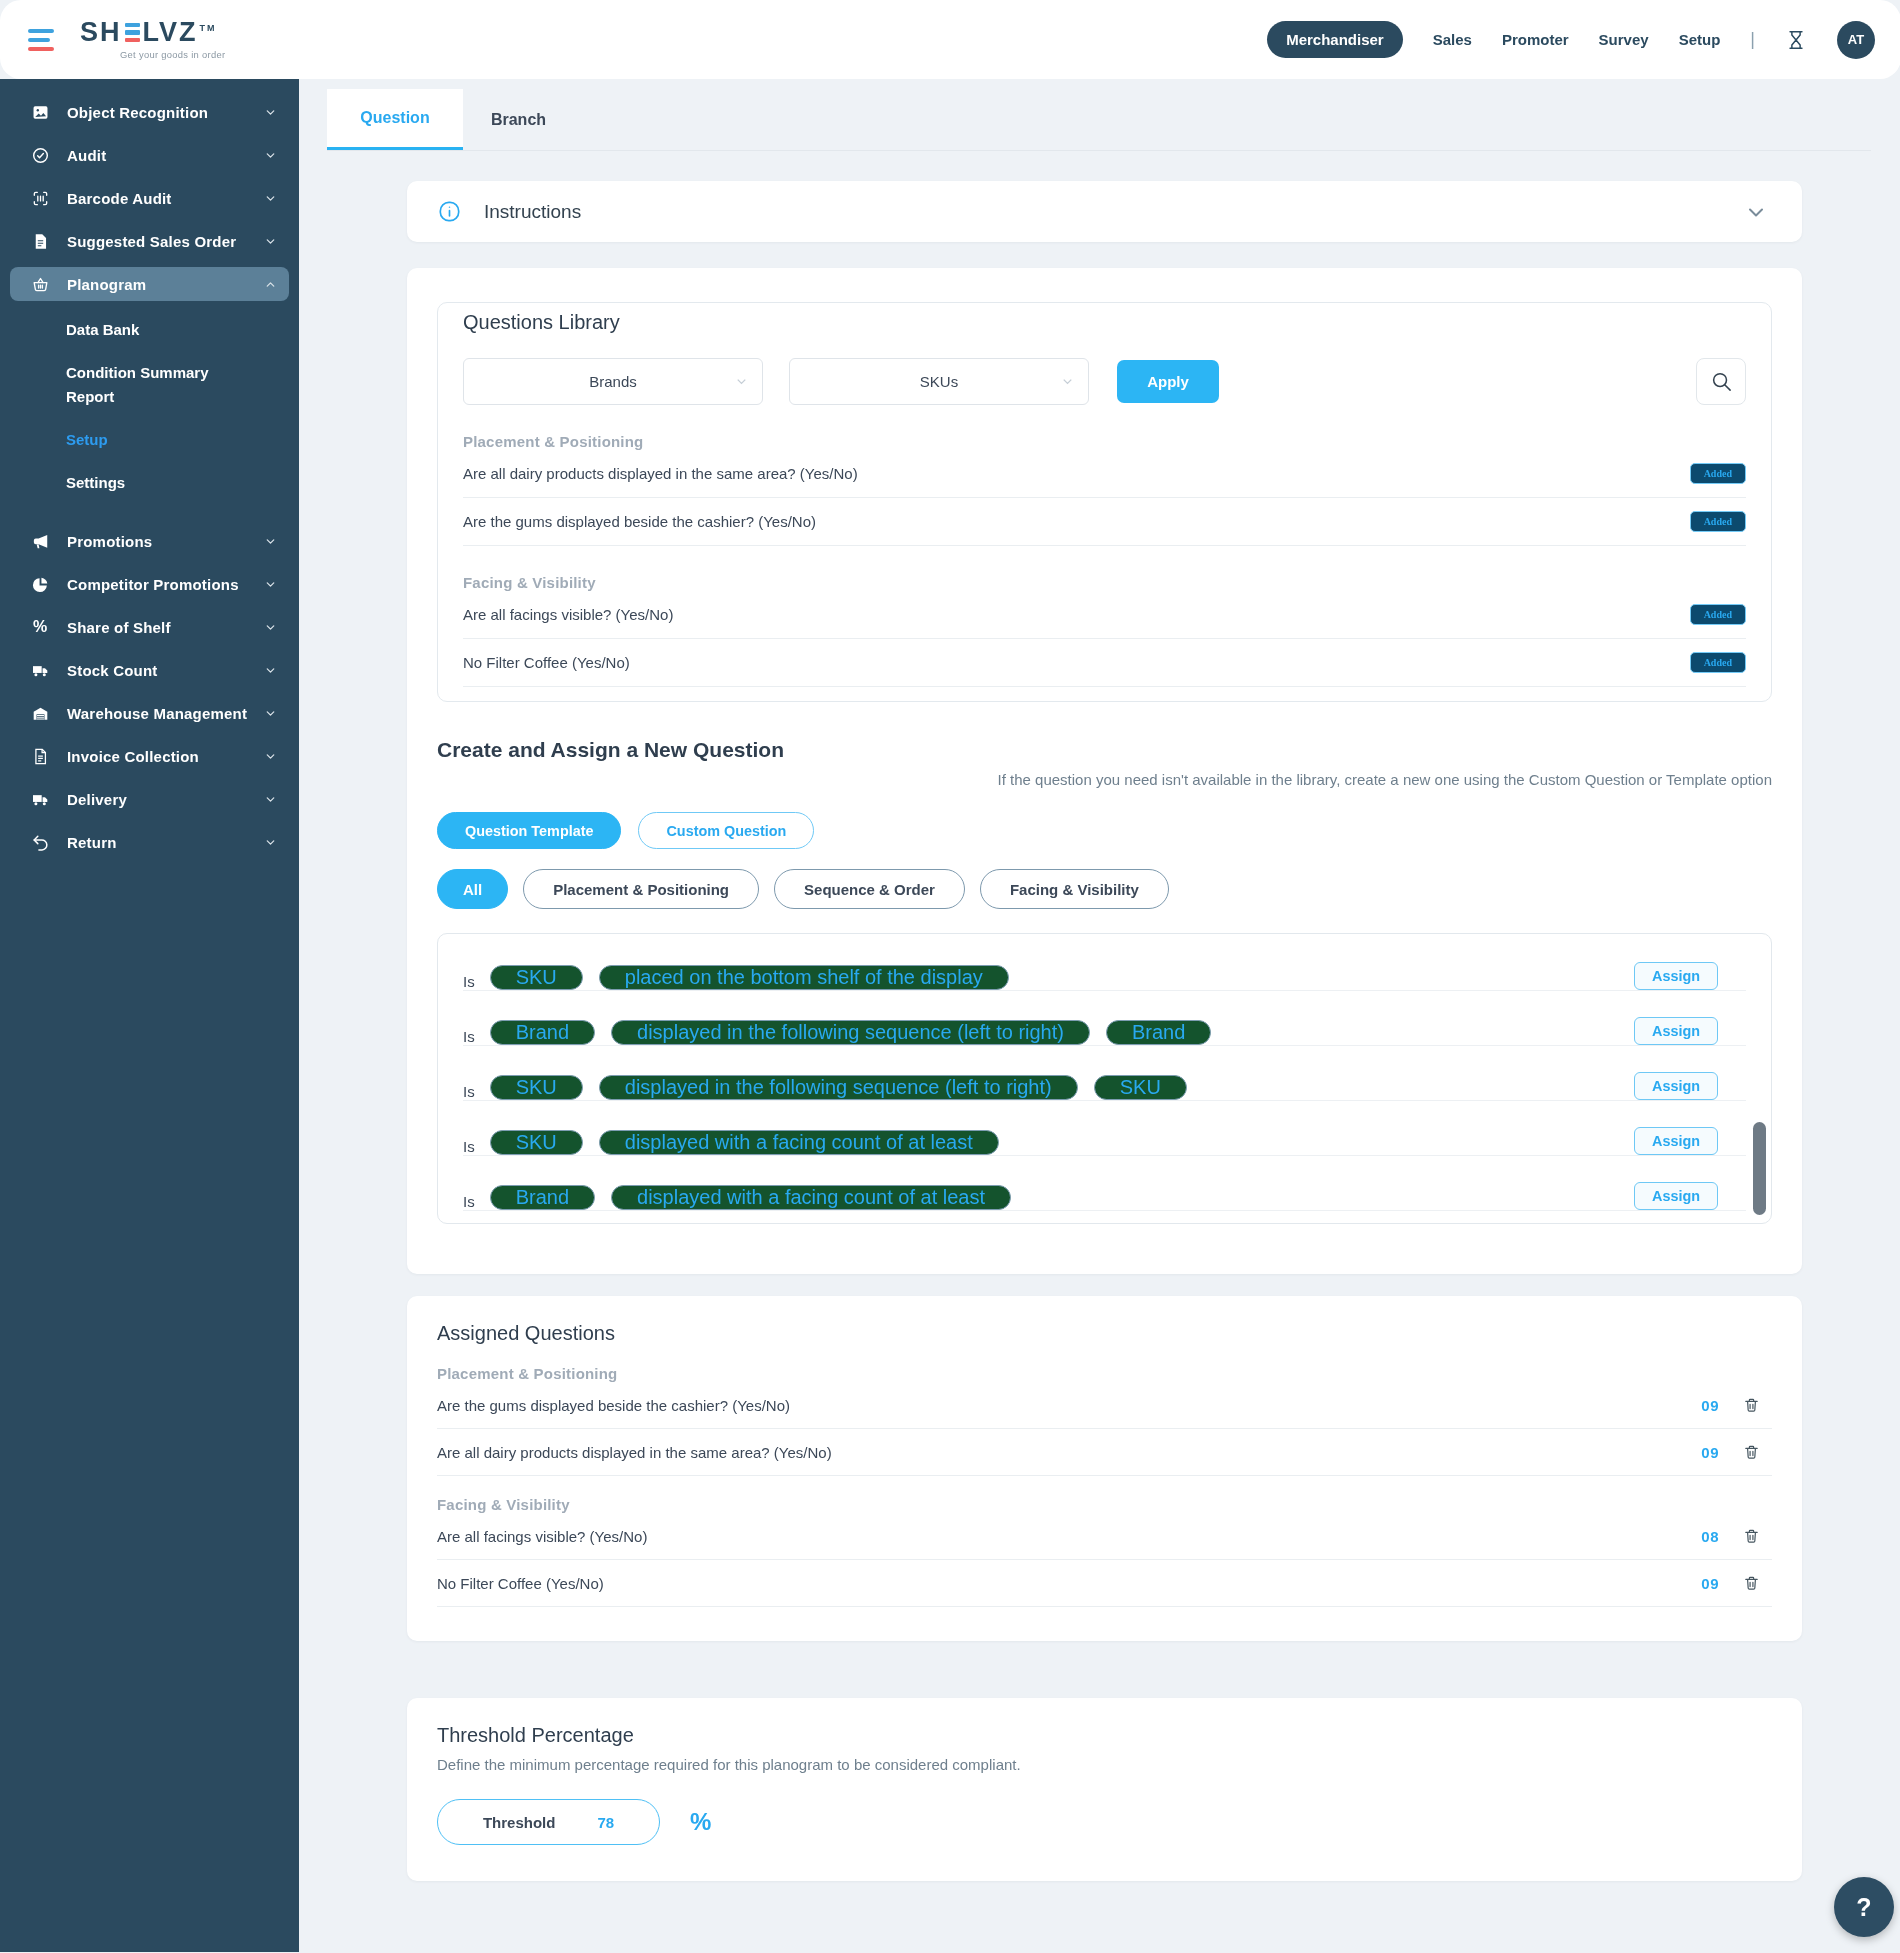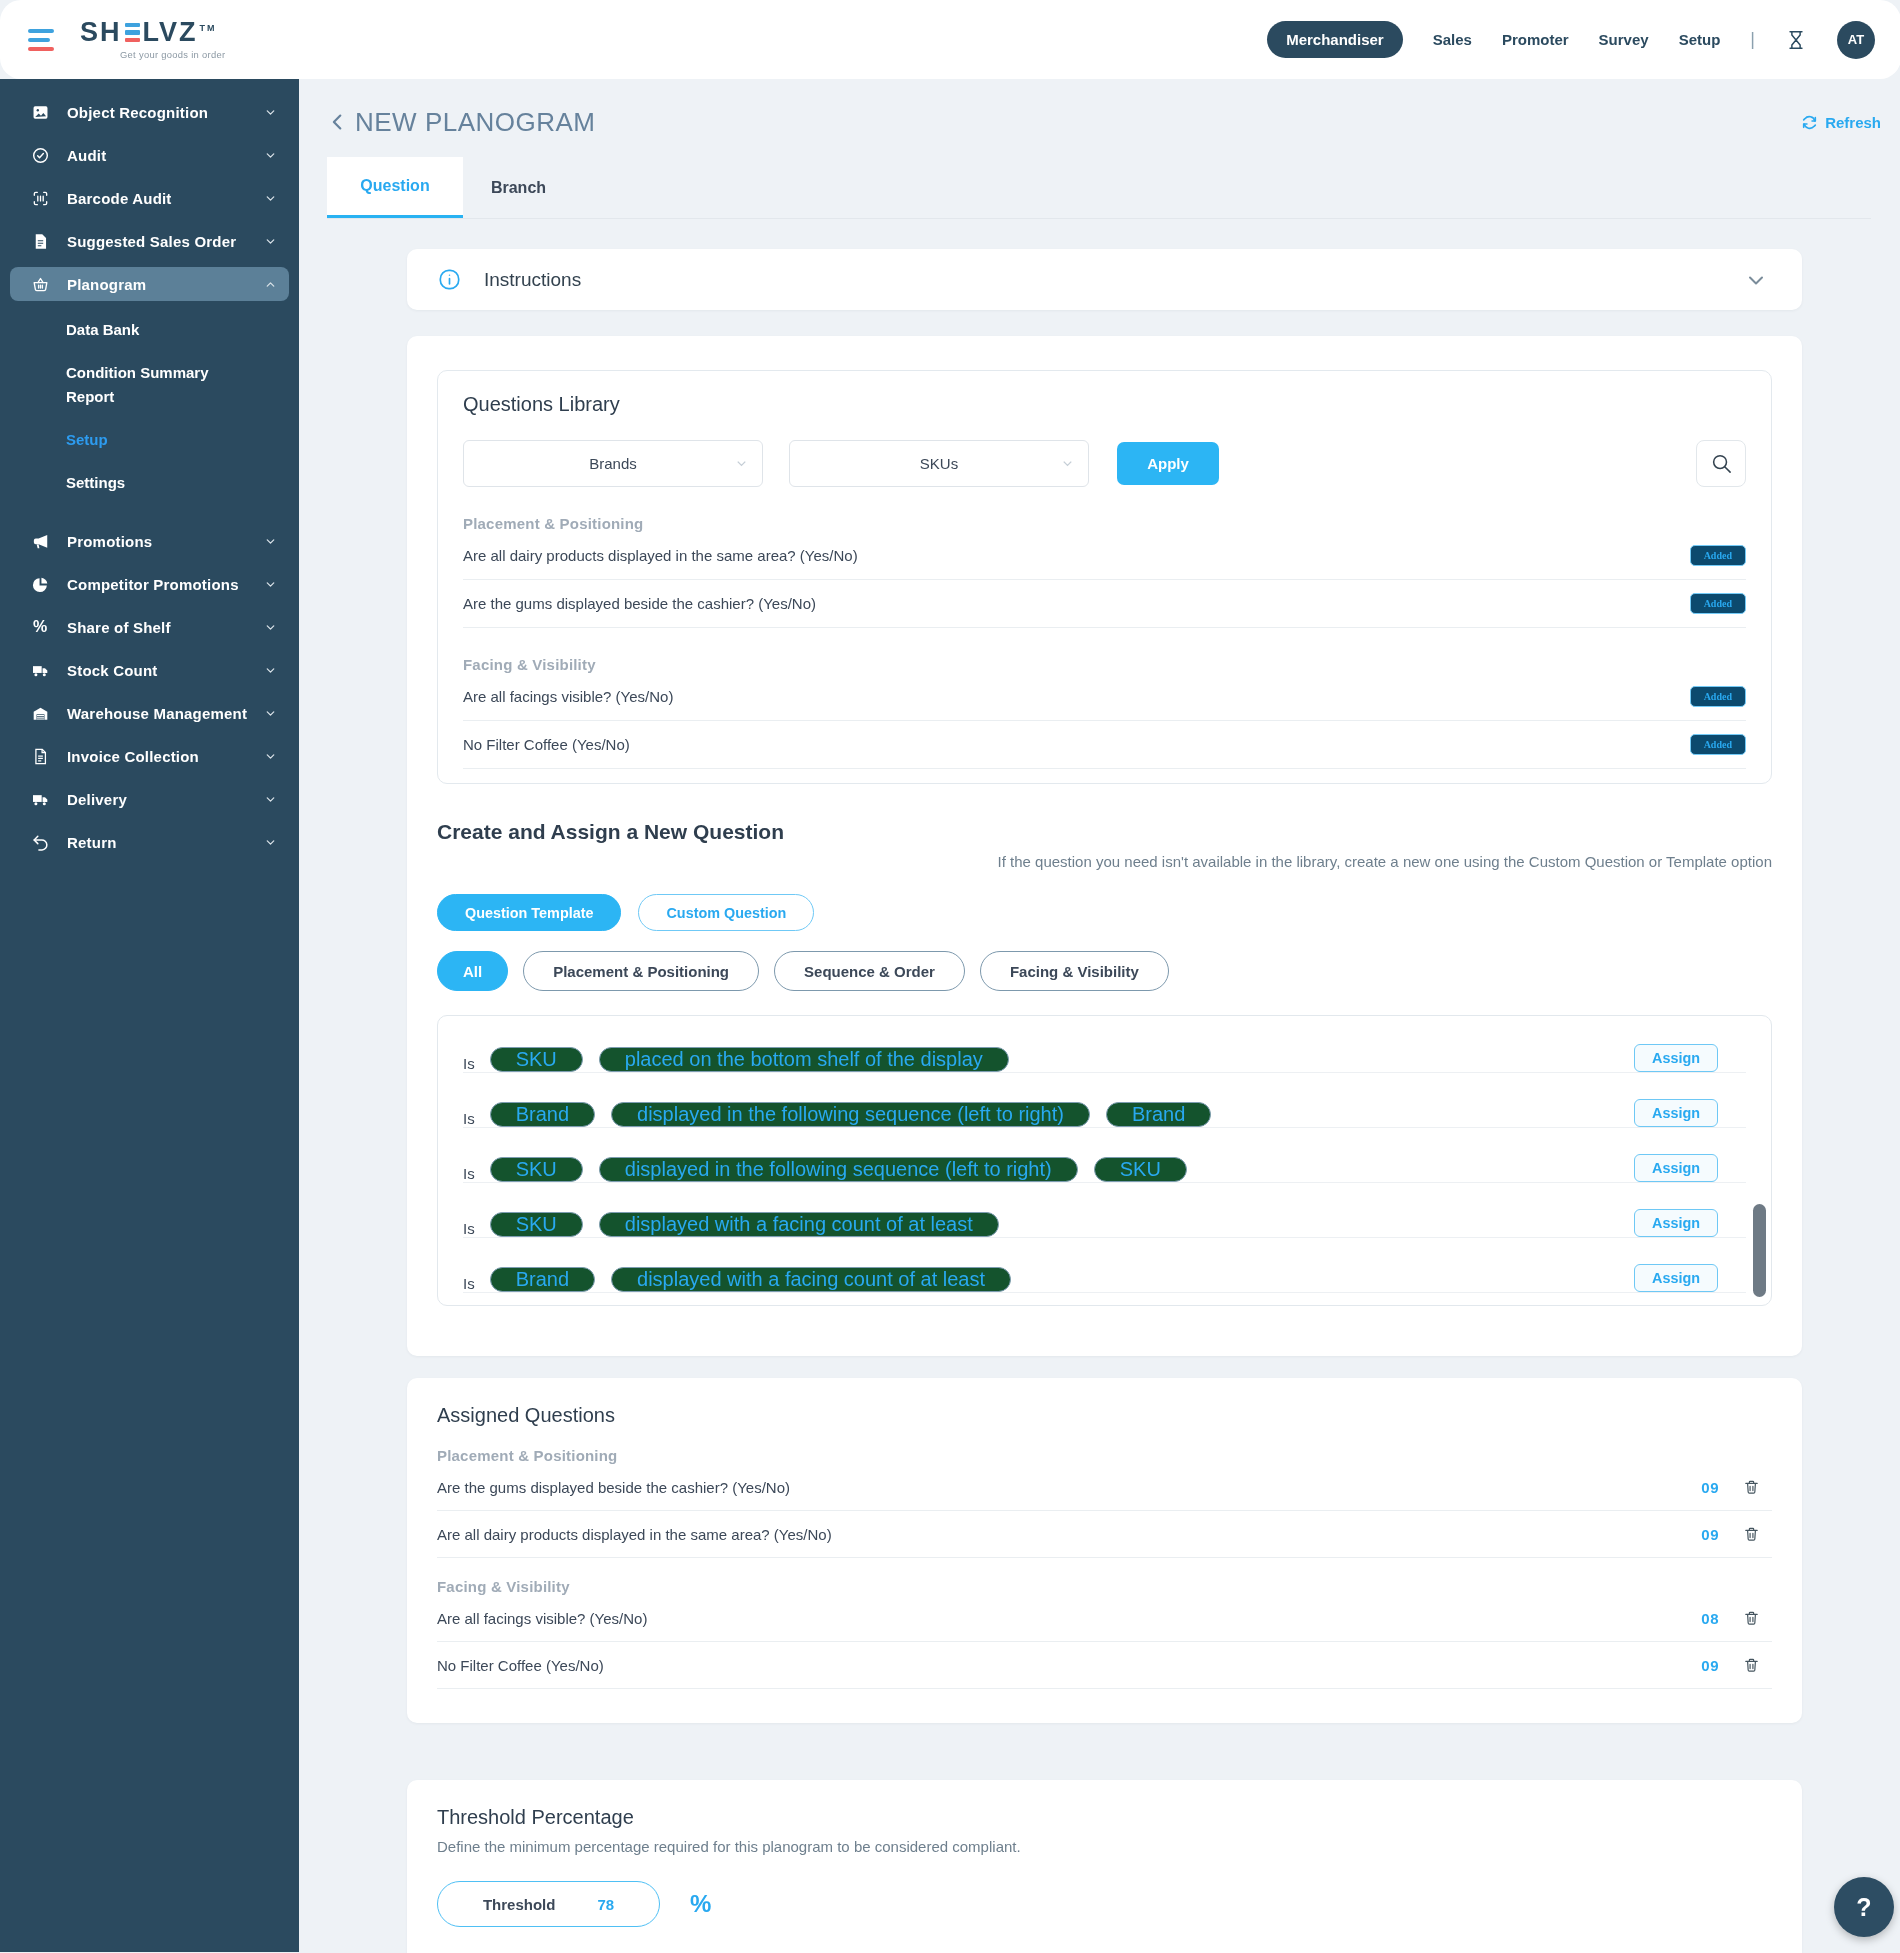--- a/index.html
+++ b/index.html
@@ -58,21 +58,21 @@
   .card { background:#fff; border-radius:10px; box-shadow:0 1px 3px rgba(16,36,54,.05); }
 
   
   .instructions { height:61px; display:flex; align-items:center; padding:0 34px 0 30px; margin-bottom:26px; cursor:pointer; }
   .info-ic { display:flex; align-items:center; margin-right:22px; }
   .instructions-label { font-size:19px; font-weight:500; color:#33424f; }
   .panel-chev { margin-left:auto; color:#7a8c9a; display:flex; }
 
   
   .main-card { padding:34px 30px 50px 30px; margin-bottom:22px; }
-  .qlib { border:1px solid #e3e9ee; border-radius:10px; padding:22px 25px 14px 25px; }
+  .qlib { border:1px solid #e3e9ee; border-radius:10px; padding:8px 25px 14px 25px; }
   .qlib-title { font-size:20px; font-weight:500; color:#2f3e4e; }
   .qlib-controls { display:flex; align-items:center; margin-top:24px; }
   .select { position:relative; width:300px; height:47px; border:1px solid #dfe4e9; border-radius:6px; display:flex; align-items:center; justify-content:center; font-size:15px; color:#3c4858; cursor:pointer; background:#fff; }
   .select + .select { margin-left:26px; }
   .select .sel-chev { position:absolute; right:13px; color:#c5ced6; display:flex; }
   .apply-btn { margin-left:28px; width:102px; height:43px; background:#2cb5f4; color:#fff; font-size:15px; font-weight:600; border:none; border-radius:7px; cursor:pointer; }
   .search-btn { margin-left:auto; width:50px; height:47px; border:1px solid #e2e7eb; border-radius:8px; background:#fff; display:flex; align-items:center; justify-content:center; color:#33424f; cursor:pointer; }
   .sec-label { margin-top:28px; font-size:15px; font-weight:700; color:#a0abb7; letter-spacing:0.2px; }
   .lib-row { display:flex; align-items:center; height:48px; border-bottom:1px solid #eaeef1; }
   .q-text { font-size:15px; color:#3c4858; }
@@ -345,38 +345,20 @@
        <span class="side-chev">
           <svg viewBox="0 0 24 24" fill="none" stroke="currentColor" stroke-width="2.4" stroke-linecap="round" stroke-linejoin="round">
             <path d="M6 9l6 6 6-6"></path>
           </svg>
         </span>
      </div>
     </aside>
 
   <main class="content">
 
-    <div class="page-head">
-      <span class="back-chev">
-        <svg width="22" height="22" viewBox="0 0 24 24" fill="none" stroke="currentColor" stroke-width="2.4" stroke-linecap="round" stroke-linejoin="round">
-            <path d="M14.5 5l-7 7 7 7"></path>
-          </svg>
-      </span>
-      <h1 class="page-title">NEW PLANOGRAM</h1>
-      <div class="refresh">
-        <span style="display:flex">
-          <svg width="17" height="17" viewBox="0 0 24 24" fill="none" stroke="currentColor" stroke-width="2.3" stroke-linecap="round" stroke-linejoin="round">
-              <path d="M20.2 5.2v4.6h-4.6"></path>
-              <path d="M3.8 18.8v-4.6h4.6"></path>
-              <path d="M19.6 9.8A8.2 8.2 0 0 0 5.5 6.6L3.8 8.3M4.4 14.2a8.2 8.2 0 0 0 14.1 3.2l1.7-1.7"></path>
-            </svg>
-        </span>
-        <span>Refresh</span>
-      </div>
-    </div>
 
     <div class="tabs-row">
       <div class="tab active">Question</div>
       <div class="tab inactive">Branch</div>
     </div>
 
     <div class="cards">
 
       <section class="card instructions">
         <span class="info-ic">

